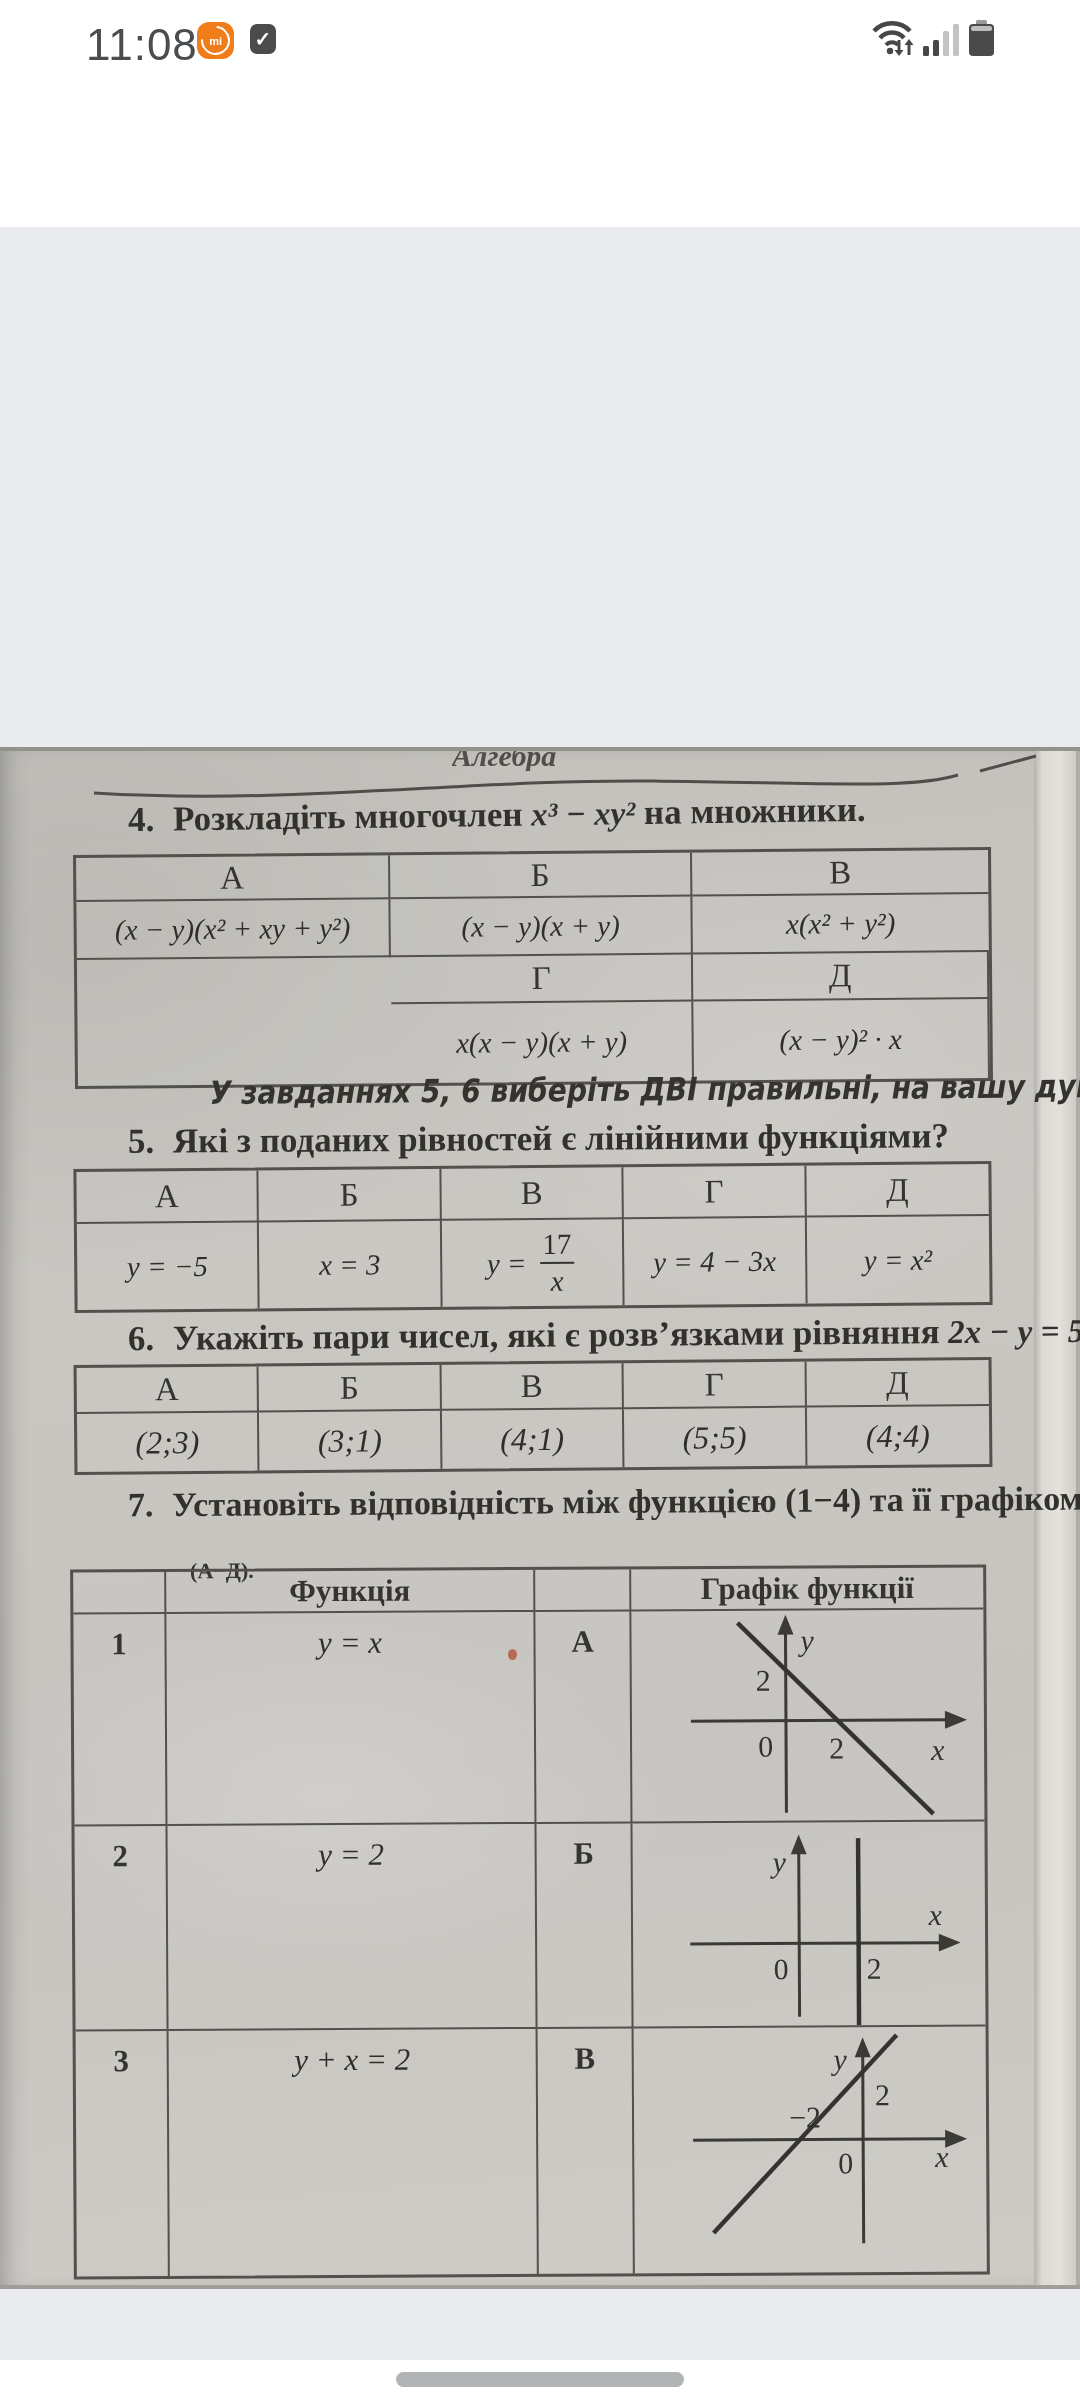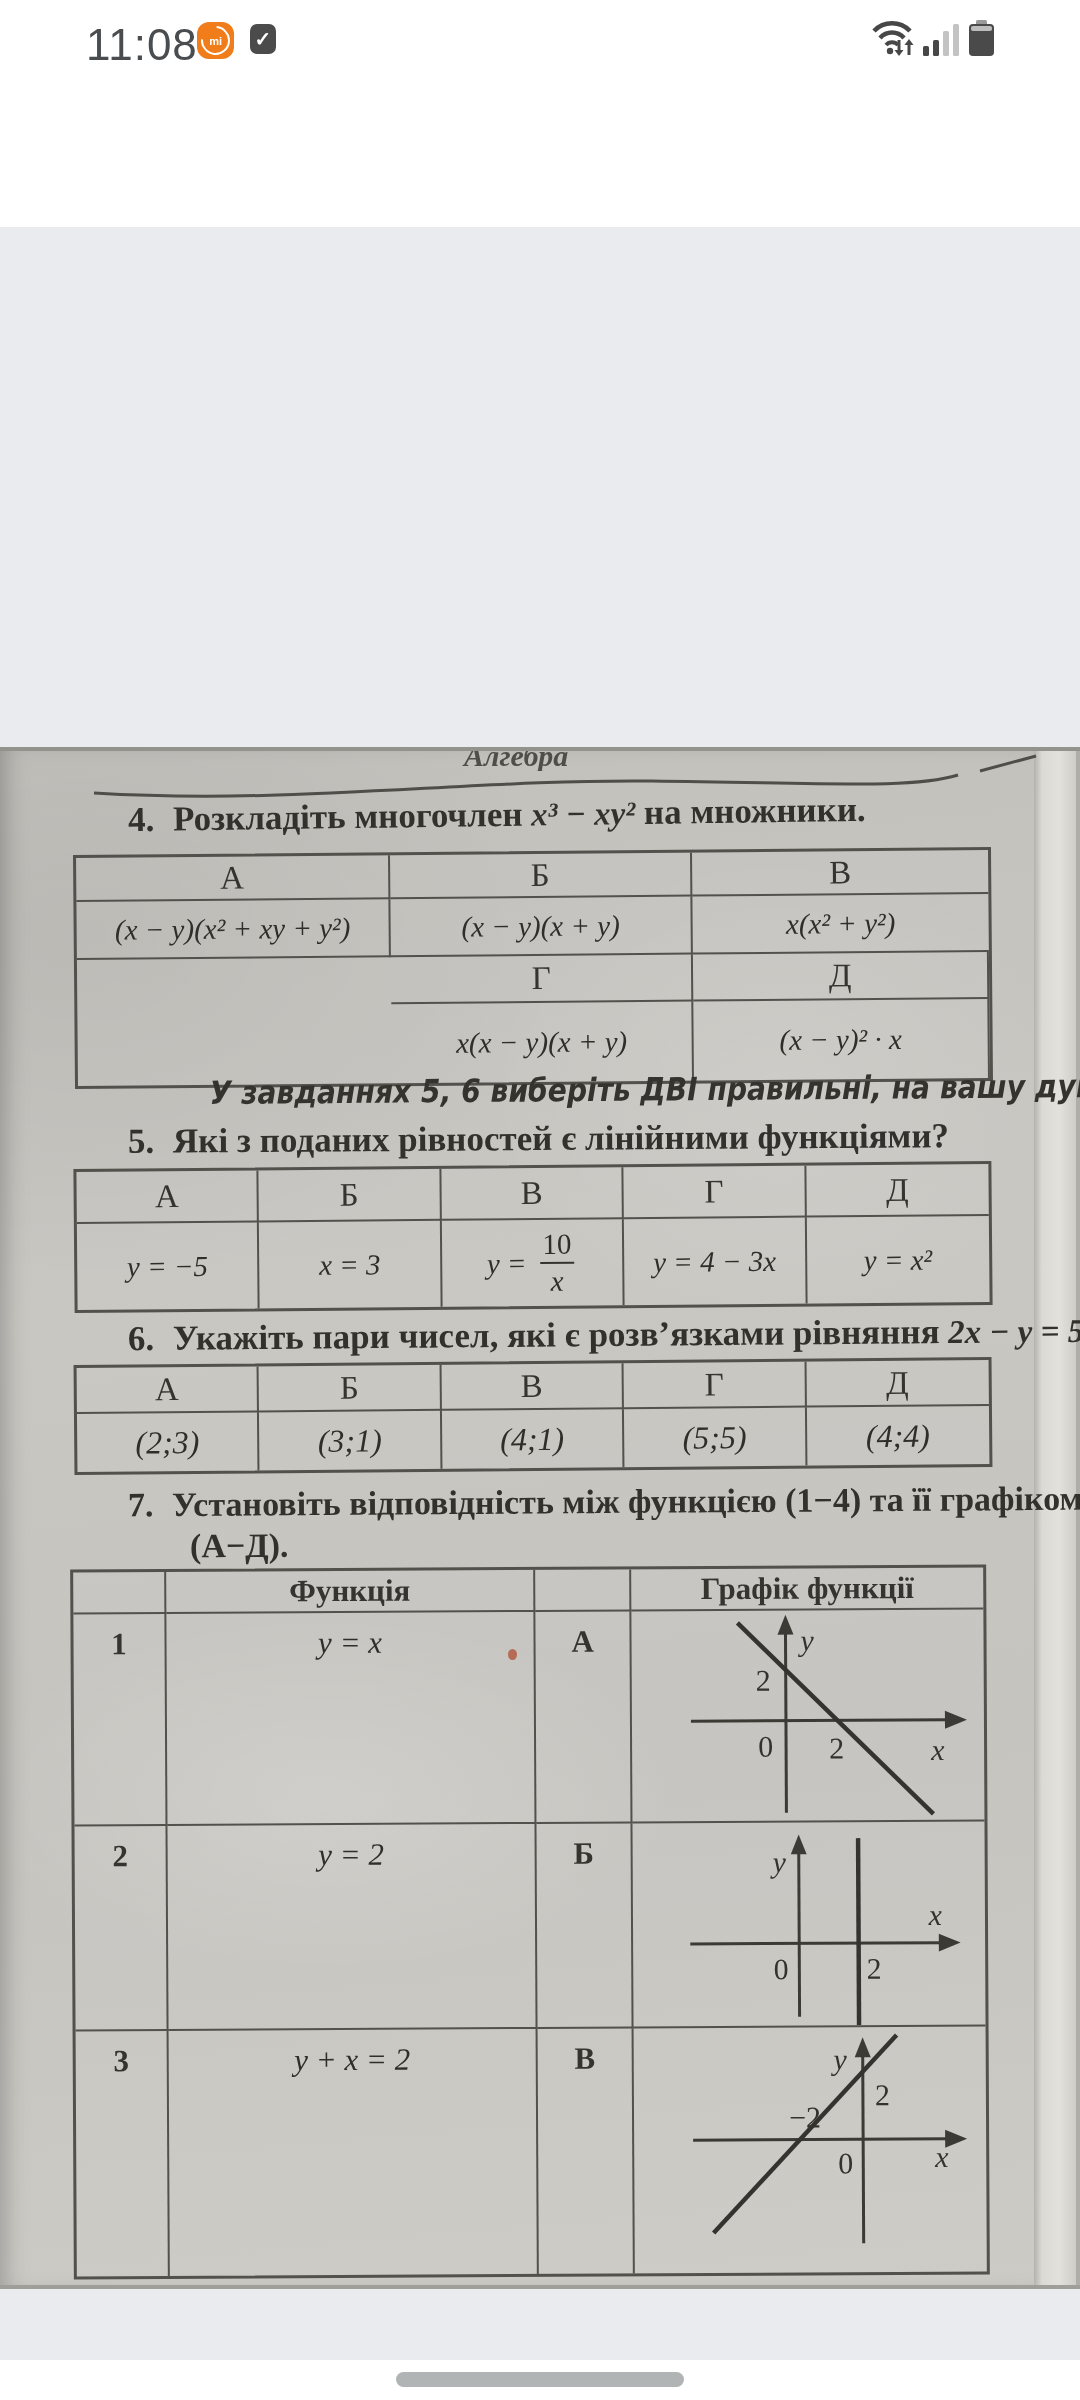--- a/index.html
+++ b/index.html
@@ -40,21 +40,21 @@
            linear-gradient(175deg,#c3c1bc 0%,#c9c7c2 35%,#c6c4bf 65%,#cdcbc6 100%);
          box-shadow:inset 18px 0 24px -14px rgba(0,0,0,.25);}
   .page-edge{position:absolute;right:4px;top:0;width:42px;height:100%;
              background:linear-gradient(90deg,#b4b2ad 0,#dcdad5 8px,#e3e1dc 60%,#cfcdc8 100%);}
   .page-edge2{position:absolute;right:0;top:0;width:4px;height:100%;background:#b0aea9;}
 
   .sheet{position:absolute;inset:0;color:#35342f;}
   .math{font-family:"Liberation Serif",serif;font-style:italic;}
 
   .frag{position:absolute;left:452px;top:0;height:20px;overflow:hidden;}
-  .frag span{display:block;margin-top:-12px;font:italic bold 30px "Liberation Serif",serif;color:#504e49;margin-left:12px;}
+  .frag span{display:block;margin-top:-12px;font:italic bold 30px "Liberation Serif",serif;color:#504e49;}
   .topline{position:absolute;left:92px;top:18px;}
   .topline2{position:absolute;left:978px;top:2px;}
 
   .q-title{position:absolute;white-space:nowrap;font-family:"Liberation Serif",serif;
            font-weight:bold;font-size:35px;color:#32312c;}
   .q-num{font-weight:bold;margin-right:10px;}
 
   .wtable{position:absolute;display:grid;border:3px solid #53514c;box-sizing:content-box;
           background:rgba(255,255,255,.03);}
   .cell{border-right:2px solid #53514c;border-bottom:2px solid #53514c;
@@ -213,21 +213,21 @@
           <div class="cell hcell">А</div>
           <div class="cell hcell">Б</div>
           <div class="cell hcell">В</div>
           <div class="cell hcell">Г</div>
           <div class="cell hcell last-col">Д</div>
           <div class="cell vcell last-row">y = −5</div>
           <div class="cell vcell last-row">x = 3</div>
           <div class="cell vcell last-row frac-cell">
             <span>y =</span>
             <span class="frac">
-              <span class="num">10</span>
+              <span class="num">17</span>
               <span class="bar"></span>
               <span class="den">x</span>
             </span>
           </div>
           <div class="cell vcell last-row">y = 4 − 3x</div>
           <div class="cell vcell last-row last-col">y = x²</div>
         </div>
 
         <div class="q-title q6-title">
           <span class="q-num">6.</span>
@@ -244,21 +244,21 @@
           <div class="cell vcell last-row" style="font-size:32px;">(3;1)</div>
           <div class="cell vcell last-row" style="font-size:32px;">(4;1)</div>
           <div class="cell vcell last-row" style="font-size:32px;">(5;5)</div>
           <div class="cell vcell last-row last-col" style="font-size:32px;">(4;4)</div>
         </div>
 
         <div class="q-title q7-title1" style="font-size:34px;">
           <span class="q-num">7.</span>
           <span>Установіть відповідність між функцією (1−4) та її графіком</span>
         </div>
-        <div class="q-title q7-title2" style="font-size:34px;">(А−Д).</div>
+        <div class="q-title q7-title2" style="font-size:22px;margin-top:31px;">(А−Д).</div>
 
         <div class="wtable q7-table">
           <div class="cell hcell"></div>
           <div class="cell hcell">Функція</div>
           <div class="cell hcell"></div>
           <div class="cell hcell last-col">Графік функції</div>
 
           <div class="cell hcell topcell">1</div>
           <div class="cell vcell topcell" style="font-size:31px;">y = x</div>
           <div class="cell hcell topcell">А</div>

